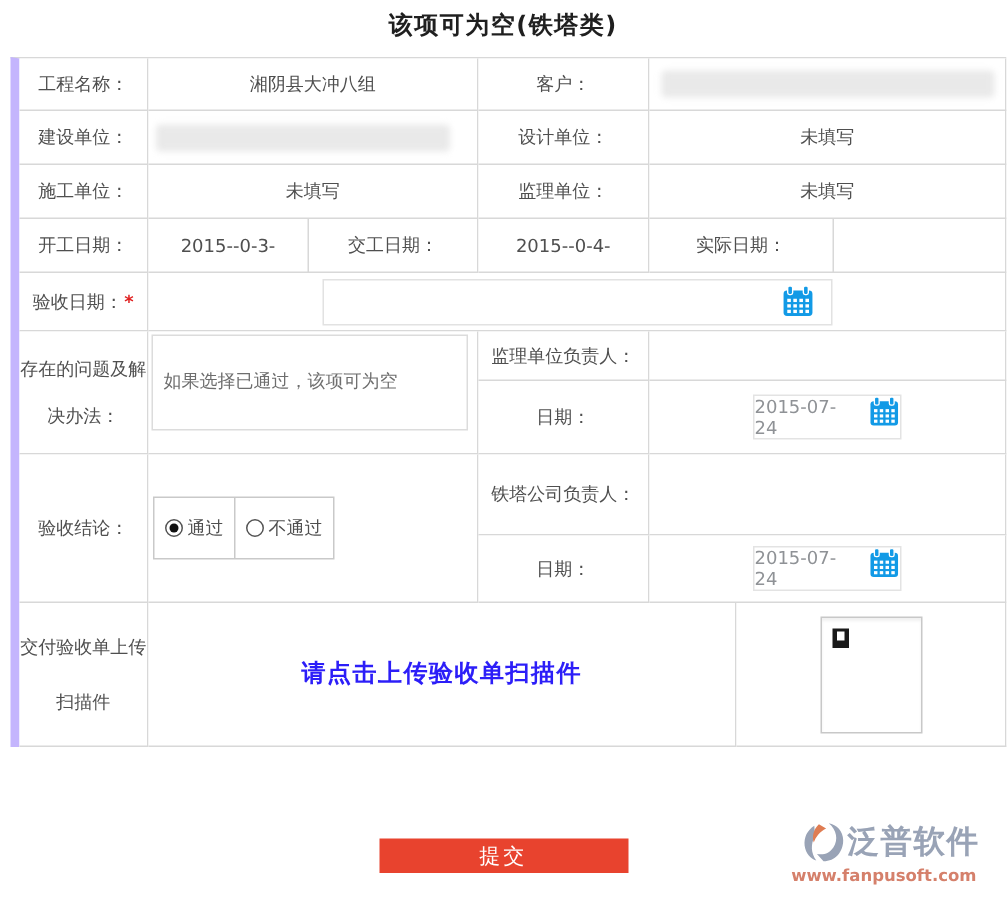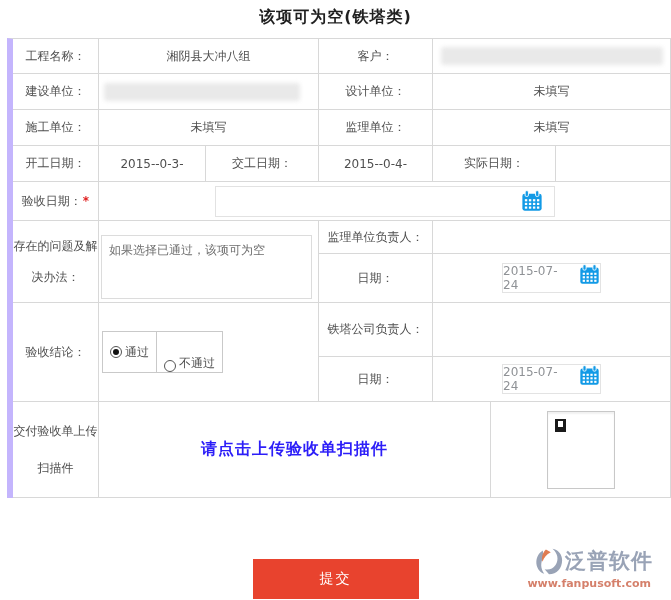--- a/index.html
+++ b/index.html
@@ -43,42 +43,42 @@
   .wide-input{
     width:340px;height:31px;border:1px solid #e2e2e2;box-sizing:border-box;
     display:flex;align-items:center;justify-content:flex-end;padding-right:11px;
     background:#fff;
   }
   .wide-input input{
     flex:1;border:none;outline:none;height:100%;font-size:12px;background:transparent;
   }
   
   .ta{
-    width:211px;height:64px;margin:14px 0 0 2px;box-sizing:border-box;
+    width:211px;height:64px;margin:2px 0 0 2px;box-sizing:border-box;
     border:1px solid #dcdcdc;resize:none;font-family:inherit;font-size:12px;
-    color:#6e6e6e;padding:6px 7px;outline:none;background:#fff;
+    color:#6e6e6e;padding:22px 7px;outline:none;background:#fff;
   }
   .ta::placeholder{color:#6e6e6e;opacity:1;}
   .cell.ta-cell{align-items:flex-start;justify-content:flex-start;}
   
   .date-box{
     width:99px;height:30px;border:1px solid #e3e3e3;box-sizing:border-box;
     display:flex;align-items:flex-start;justify-content:center;gap:11px;
     color:#8f9296;font-size:12px;background:#fff;cursor:pointer;
   }
   .cal{flex:0 0 auto;display:block;}
   
   .radio-wrap{
     display:flex;border:1px solid #c9c9c9;height:40px;background:#fff;
   }
   .radio-cell{
     display:flex;align-items:center;gap:3px;padding:0 7px;font-size:12px;
     border-right:1px solid #c9c9c9;cursor:pointer;color:#4f4f4f;
   }
-  .radio-cell:last-child{border-right:none;align-items:flex-end;}
+  .radio-cell:last-child{border-right:none;}
   .radio-dot{
     width:12px;height:12px;border:1px solid #555;border-radius:50%;
     box-sizing:border-box;display:inline-flex;align-items:center;justify-content:center;
     background:#fff;flex:0 0 auto;
   }
   .radio-dot.checked::after{
     content:"";width:6px;height:6px;border-radius:50%;background:#111;display:block;
   }
   
   .upload-link{
@@ -89,21 +89,21 @@
     position:relative;box-shadow:inset 0 2px 2px rgba(0,0,0,0.06);
   }
   .broken-img{
     position:absolute;left:7px;top:7px;width:11px;height:13px;background:#1a1a1a;
     display:flex;align-items:center;justify-content:center;
   }
   .broken-img::after{content:"";width:5px;height:6px;background:#fff;margin-bottom:2px;}
   
   .submit-btn{
     position:absolute;top:559px;left:50%;transform:translateX(-50%);
-    width:166px;height:40px;background:#e8432e;color:#fff;border:none;
+    width:166px;height:23px;background:#e8432e;color:#fff;border:none;
     font-size:14px;font-family:inherit;cursor:pointer;letter-spacing:2px;
   }
   
   .logo{
     position:absolute;right:18px;top:547px;width:136px;display:flex;
     flex-direction:column;align-items:flex-end;line-height:1;
   }
   .logo-top{display:flex;align-items:center;gap:2px;}
   .logo-brand{font-size:21px;font-weight:bold;color:#99a3b6;letter-spacing:1px;}
   .logo-url{font-size:11px;font-weight:bold;color:#d5806b;margin-top:3px;padding-right:2px;}

